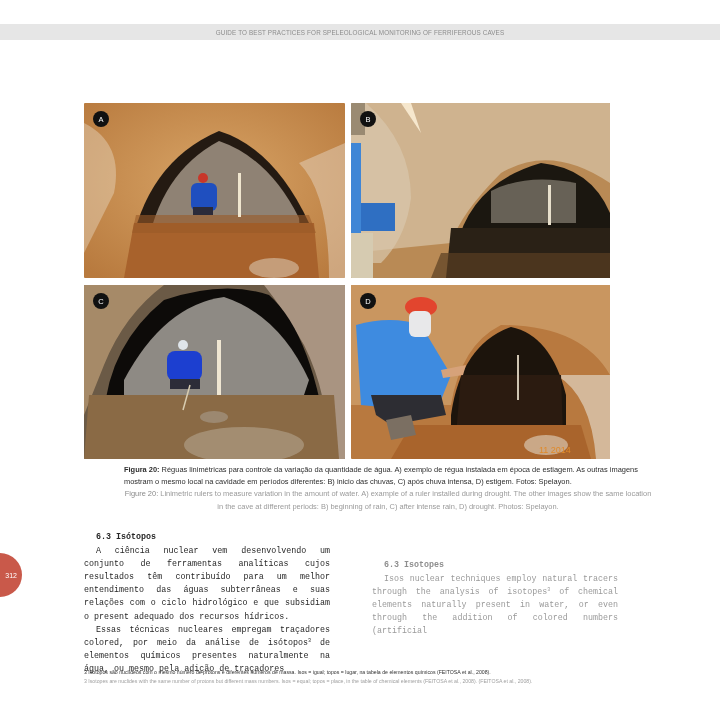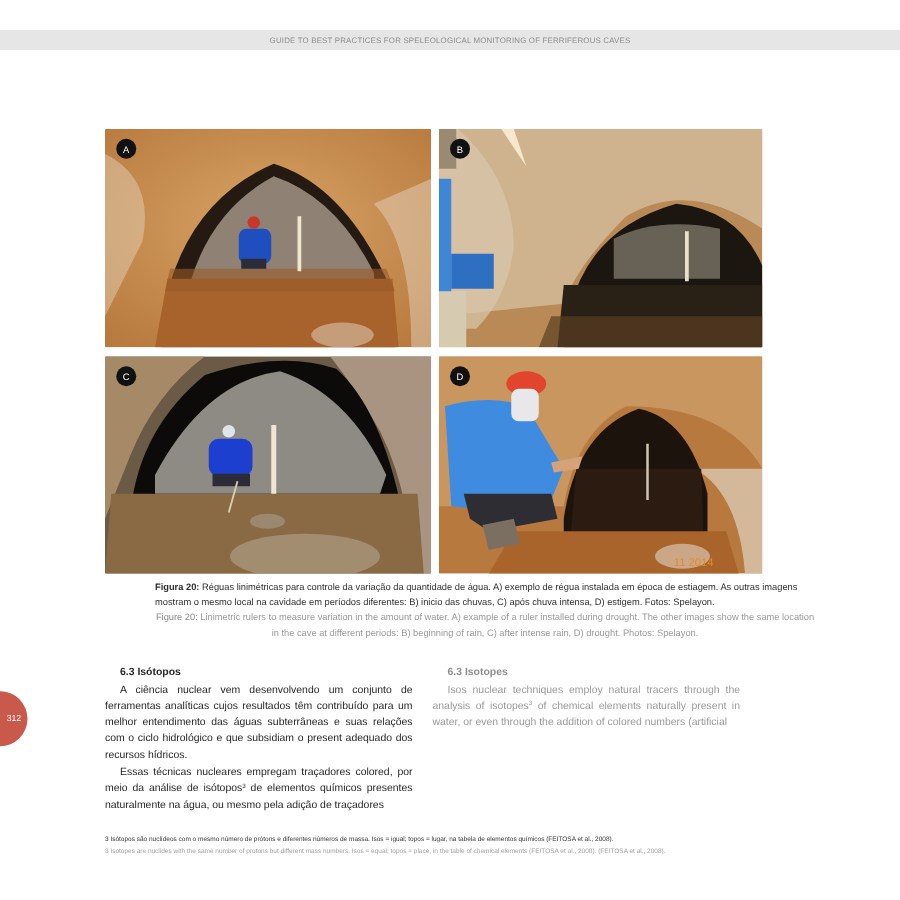--- a/index.html
+++ b/index.html
@@ -28,25 +28,25 @@
     position: absolute; left: 84px; top: 464px; width: 528px;
     font-family: "Liberation Sans", sans-serif; font-size: 7.45px; line-height: 12.2px; margin-left: 40px;
   }
   .caption .pt { color: #2e2e2e; }
   .caption .en { color: #9a9a9a; text-align: center; }
   .caption b { font-weight: bold; }
   .caption .en b { font-weight: normal; color: #8a8a8a; }
 
   .col {
     position: absolute; top: 531px; width: 246px;
-    font-family: Liberation Sans, sans-serif; font-size: 8.35px; line-height: 13.1px;
+    font-family: Liberation Mono, monospace; font-size: 8.35px; line-height: 13.1px;
     text-align: justify;
   }
   .col.left { left: 84px; color: #262626; }
-  .col.right { left: 346px; color: #9a9a9a; }
+  .col.right { left: 372px; color: #9a9a9a; margin-top: 28px; }
   .col .h { font-weight: bold; padding-left: 12px; margin-bottom: 1px; }
   .col.right .h { font-weight: bold; color: #8e8e8e; }
   .col p { margin: 0; text-indent: 12px; }
   .col sup { font-size: 5px; vertical-align: 3px; line-height: 0; }
 
   .page-tab {
     position: absolute; left: -22px; top: 553px; width: 44px; height: 44px; border-radius: 50%;
     background: #c9594a; display: flex; align-items: center; justify-content: flex-end;
   }
   .page-tab span {

